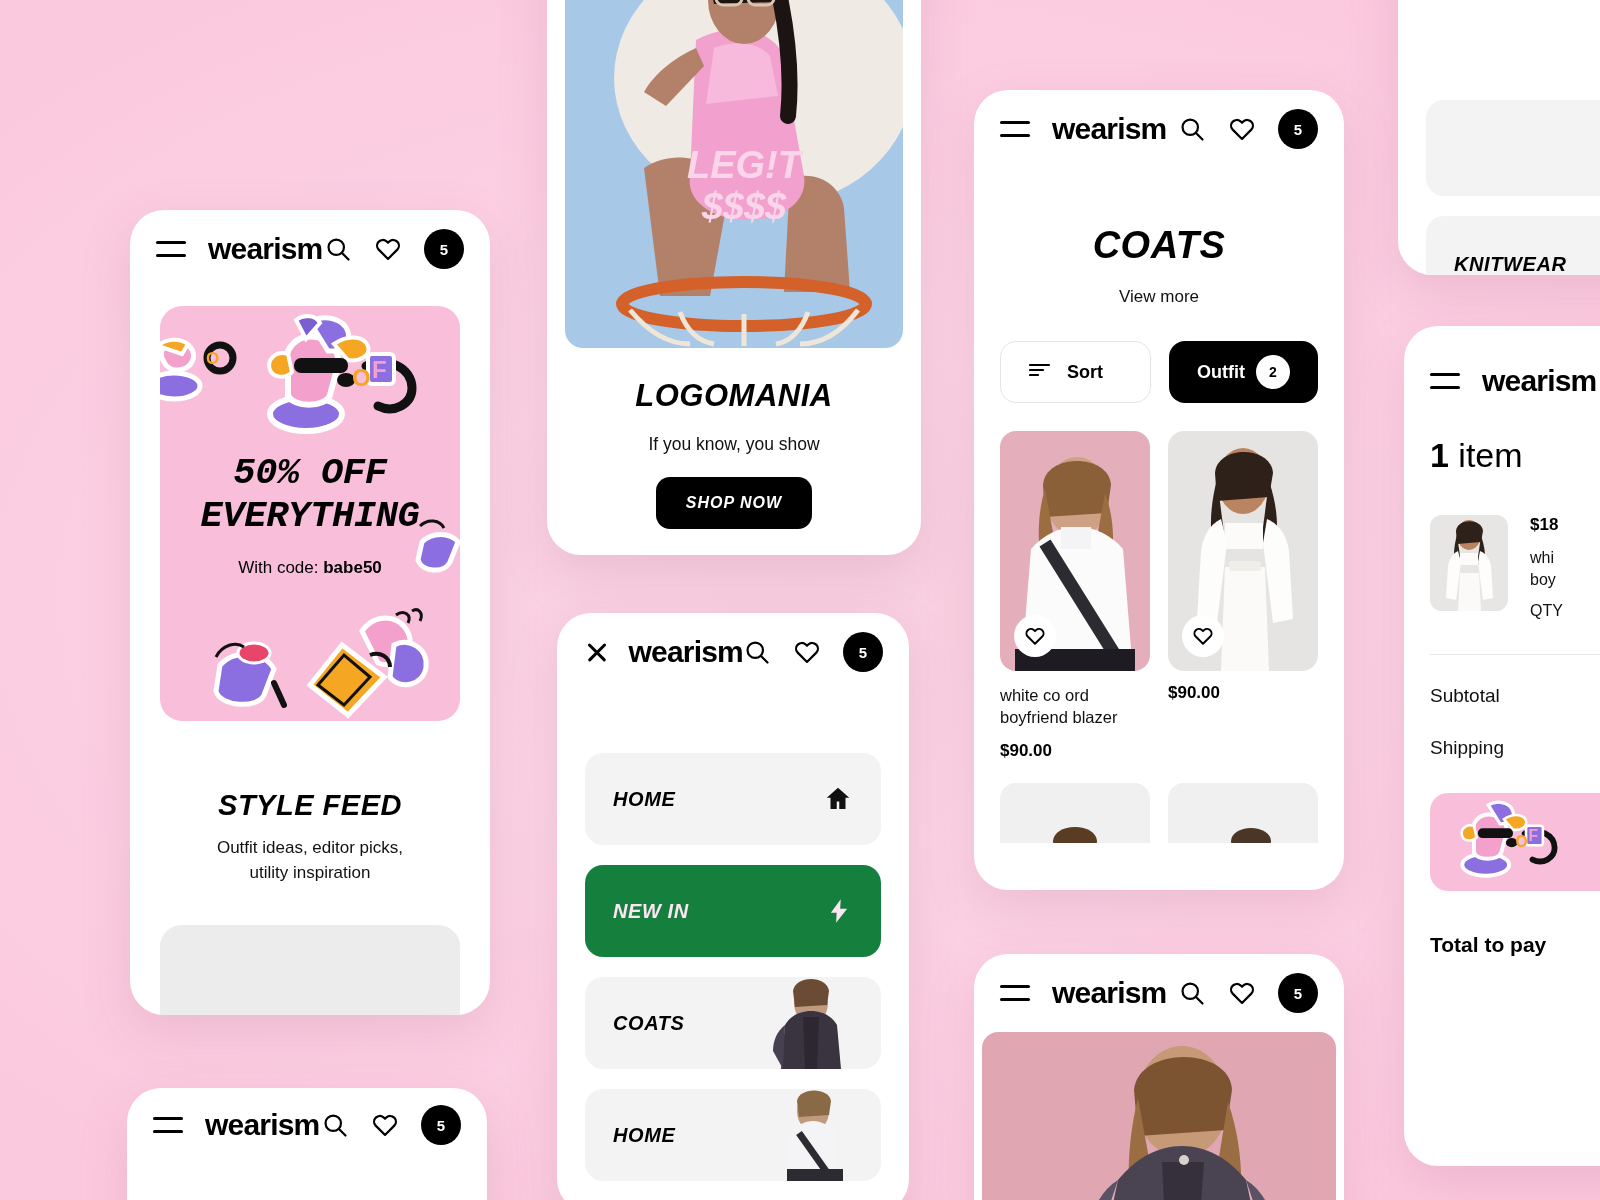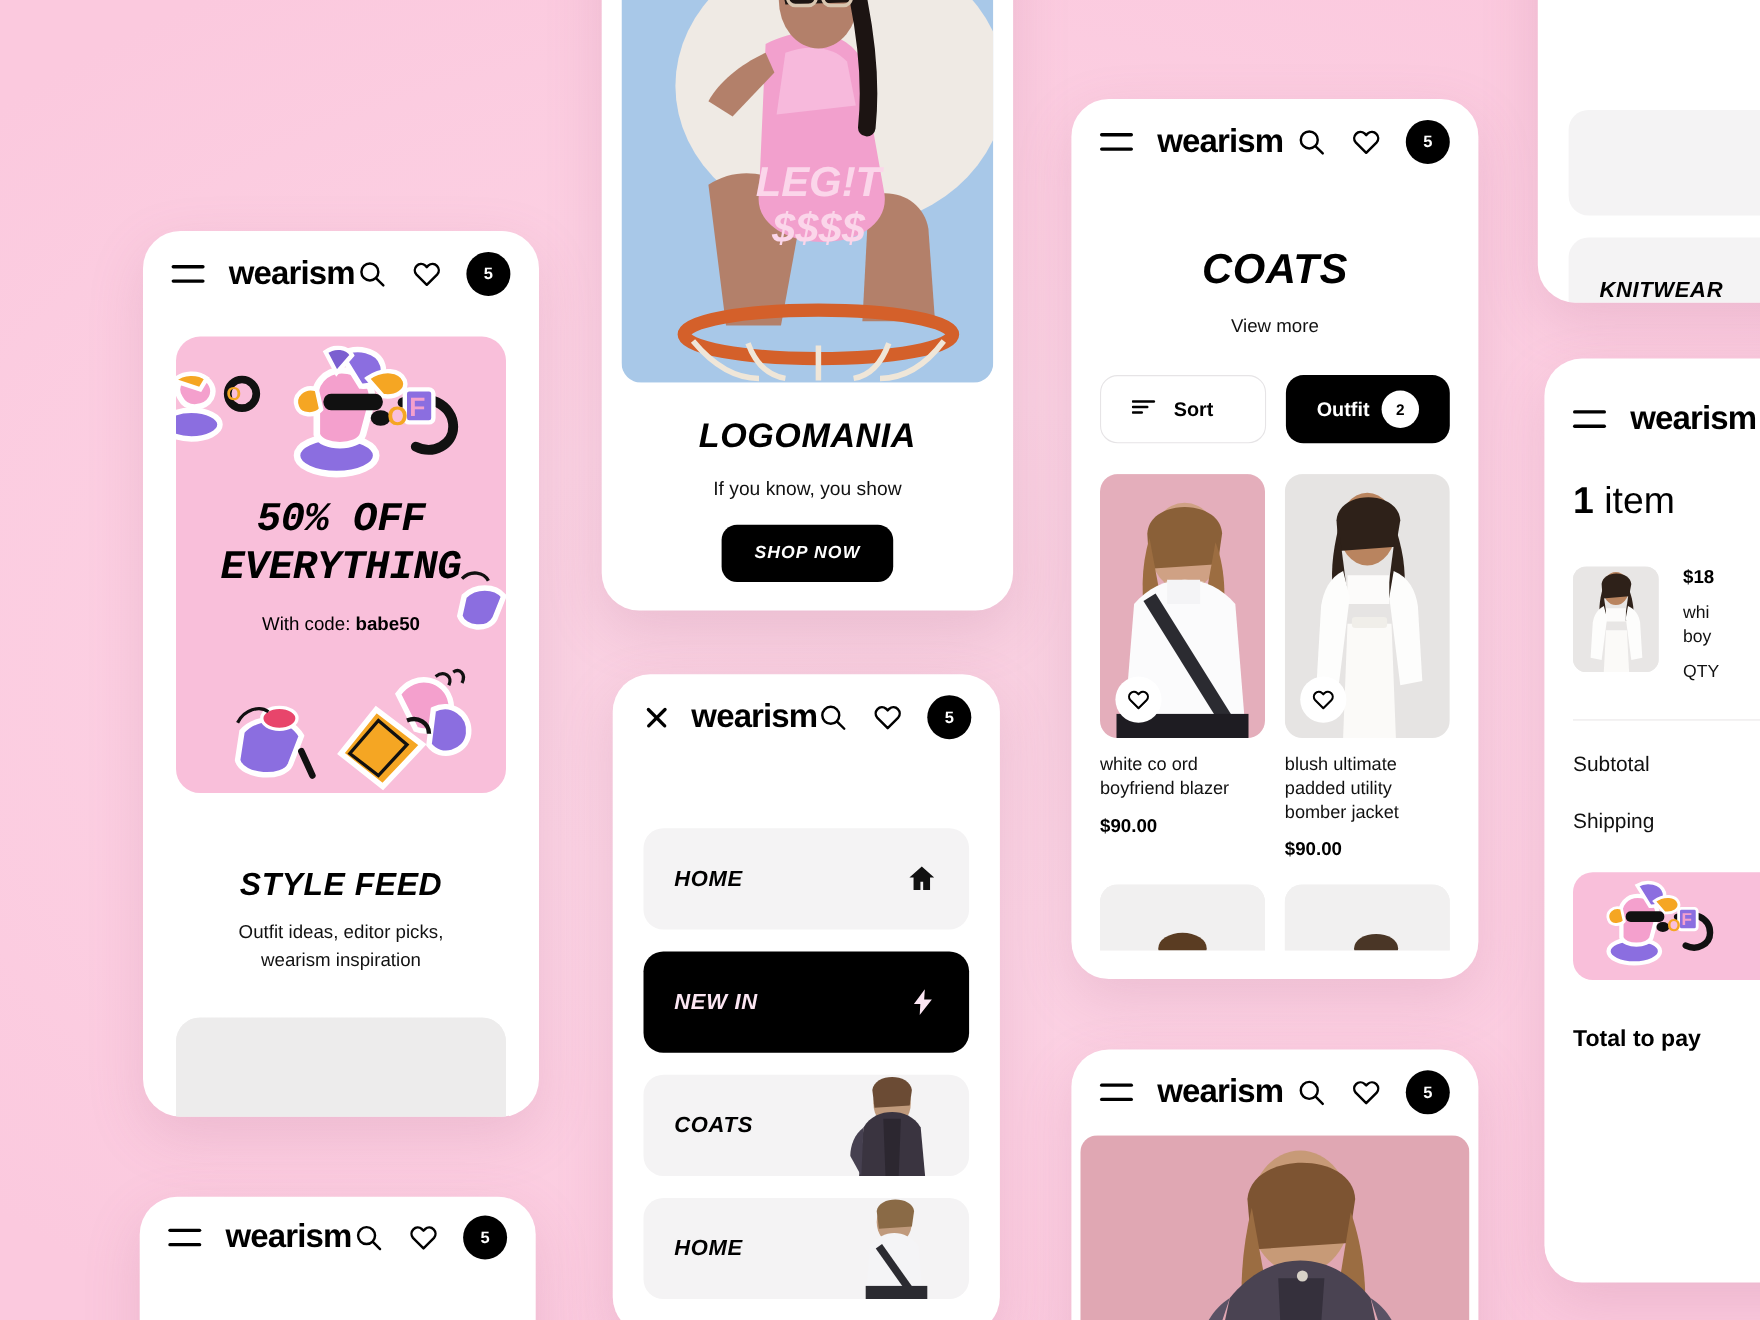--- a/index.html
+++ b/index.html
@@ -117,21 +117,21 @@
     height: 92px; border-radius: 18px;
     background:#f4f3f4;
     display:flex; align-items:center;
     padding: 0 28px;
     position: relative; overflow:hidden;
     cursor:pointer;
   }
   .navrow .lbl {
     font-size: 20px; font-weight: 900; font-style: italic; letter-spacing: 0.6px; color:#000;
   }
-  .navrow.active { background:#000000; }
+  .navrow.active { background:#15803d; }
   .navrow.active .lbl { color:#fce6f3; }
   .navrow .right { margin-left:auto; display:flex; align-items:center; }
   .navthumb {
     position:absolute; right: 22px; top: 0; bottom:0; width: 96px;
     overflow:hidden;
   }
 
   
   .controls { display:flex; gap: 18px; padding: 0 26px; margin-top: 34px; }
   .btn-sort {
@@ -270,21 +270,21 @@
       <path d="M64 30c16-22 44-14 48 8 3 18-16 30-32 24z" fill="#f4a0cd" stroke="#fff" stroke-width="5"></path>
       <path d="M96 44c16-8 34 4 32 22-2 18-26 24-36 10z" fill="#8b6ee0" stroke="#fff" stroke-width="5"></path>
       <path d="M72 54c10-4 20 2 20 12" fill="none" stroke="#111" stroke-width="4"></path>
       <path d="M98 14c8-6 16 0 12 8M114 10c6-4 12 2 8 10" fill="none" stroke="#111" stroke-width="3"></path>
     </svg>
   </div>
 
   <div class="display sf-title">STYLE FEED</div>
   <div class="sub sf-sub">
     <span>Outfit ideas, editor picks,</span><br>
-    <span>wearism inspiration</span>
+    <span>utility inspiration</span>
   </div>
 
   <div class="sf-img">
     <svg width="100%" height="100%" viewBox="0 0 300 200" preserveAspectRatio="xMidYMax slice">
       <rect width="300" height="200" fill="#edecec"></rect>
       <ellipse cx="150" cy="190" rx="52" ry="72" fill="#2a1d18"></ellipse>
       <ellipse cx="150" cy="196" rx="36" ry="48" fill="#b3806a"></ellipse>
       <path d="M112 174c6-36 70-36 76 0l-6 26h-64z" fill="#2a1d18"></path>
     </svg>
   </div>
@@ -498,21 +498,20 @@
           <path d="M58 88c-12 6-18 18-20 32l-4 68 20 4 10-80z" fill="#fdfdfc"></path>
           <path d="M104 88c14 6 20 18 22 32l4 68-20 4-10-80z" fill="#fdfdfc"></path>
           <rect x="66" y="130" width="32" height="10" rx="3" fill="#f0eee9"></rect>
         </svg>
         <span class="heart-btn">
           <svg width="22" height="22" viewBox="0 0 24 24" fill="none" stroke="#000" stroke-width="2.1">
             <path d="M12 20.5 3.8 12.3a4.9 4.9 0 0 1 6.9-6.9l1.3 1.3 1.3-1.3a4.9 4.9 0 0 1 6.9 6.9z" stroke-linejoin="round"></path>
           </svg>
         </span>
       </div>
-      <div class="pname">blush ultimate padded utility bomber jacket</div>
       <div class="pprice">$90.00</div>
     </div>
   </div>
 
   <div class="grid" style="margin-top:22px;">
     <div class="pcard">
       <div class="pimg" style="height:60px; background:#f1f0f0; border-radius:16px 16px 0 0;">
         <svg width="100%" height="100%" viewBox="0 0 160 60" preserveAspectRatio="xMidYMin slice">
           <rect width="160" height="60" fill="#f1f0f0"></rect>
           <ellipse cx="80" cy="58" rx="22" ry="14" fill="#5a3c22"></ellipse>

